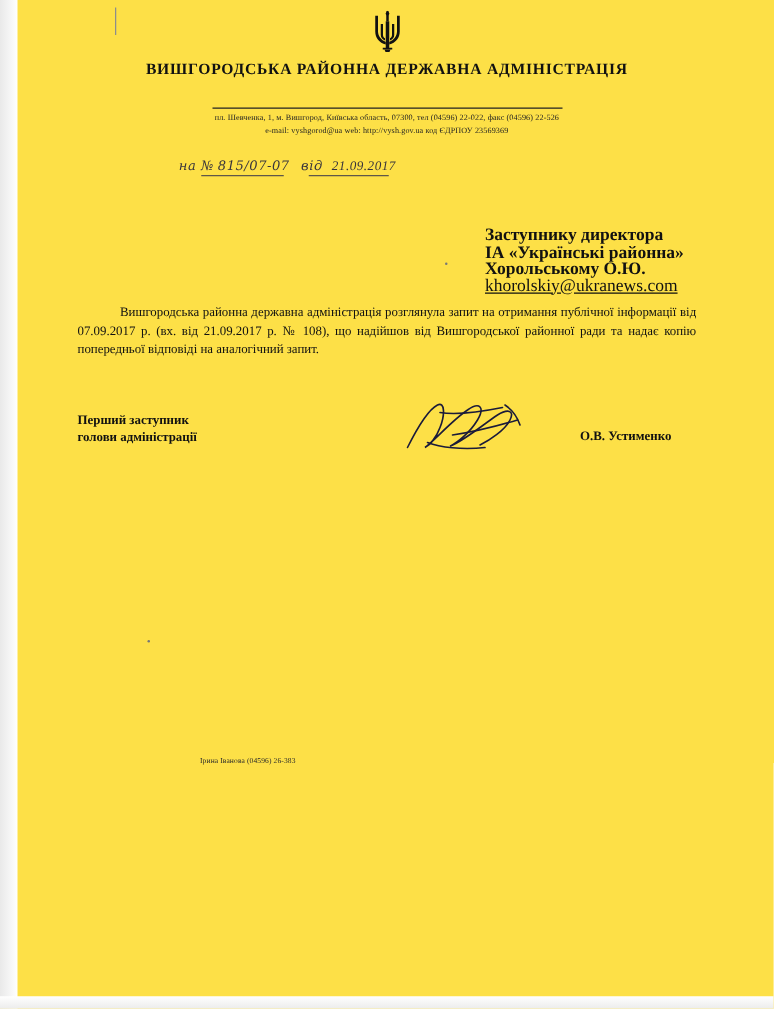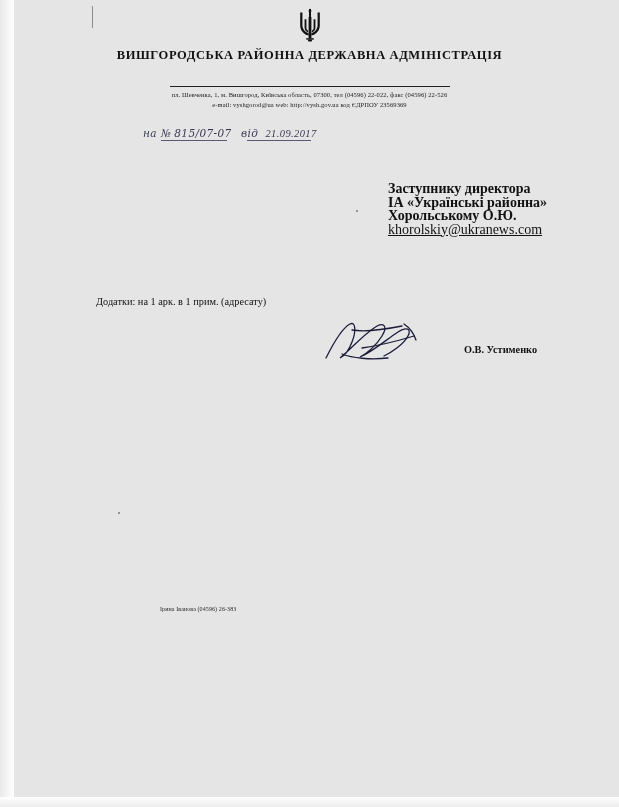--- a/index.html
+++ b/index.html
@@ -12,21 +12,21 @@
     height: 807px;
     position: relative;
     font-family: "Liberation Serif", serif;
     color: #111;
     overflow: hidden;
   }
 
   .page {
     position: absolute;
     inset: 0;
-    background: #e5e5e5;
+    background: #fde047;
   }
 
   
   .scan-edge-left {
     position: absolute;
     left: 0; top: 0; bottom: 0;
     width: 14px;
     background: linear-gradient(to right, #e9e9e9, #ffffff);
   }
   .scan-edge-bottom {
@@ -240,23 +240,27 @@
     </div>
   </div>
 
   <div class="addressee">
     <div>Заступнику директора</div>
     <div>ІА «Українські районна»</div>
     <div>Хорольському О.Ю.</div>
     <div class="mail">khorolskiy@ukranews.com</div>
   </div>
 
-
-  <div class="attach">Додатки: на 1 арк. в 1 прим. (адресату)</div>
-
+  <div class="body-par">Вишгородська районна державна адміністрація розглянула запит на отримання публічної інформації від 07.09.2017 р. (вх. від 21.09.2017 р. № 108), що надійшов від Вишгородської районної ради та надає копію попередньої відповіді на аналогічний запит.</div>
+
+
+  <div class="sig-left">
+    <div>Перший заступник</div>
+    <div>голови адміністрації</div>
+  </div>
 
   <div class="signature">
     <svg width="110" height="48" viewBox="0 0 110 48" aria-hidden="true">
       <g fill="none" stroke="#1b1b3a" stroke-width="1.3" stroke-linecap="round">
         <path d="M8 40 C16 24 24 10 32 6 C38 3 38 14 34 24 C31 32 26 38 22 40 C30 34 44 18 56 10 C66 3 70 8 64 18 C58 28 48 36 42 39 C54 34 68 22 80 14 C88 9 94 10 90 18 C86 26 74 34 66 38"></path>
         <path d="M34 12 C46 14 64 12 84 8"></path>
         <path d="M44 30 C58 28 76 24 96 18"></path>
         <path d="M86 6 C92 10 96 16 98 22"></path>
         <path d="M24 36 C34 40 52 42 70 40"></path>
       </g>

